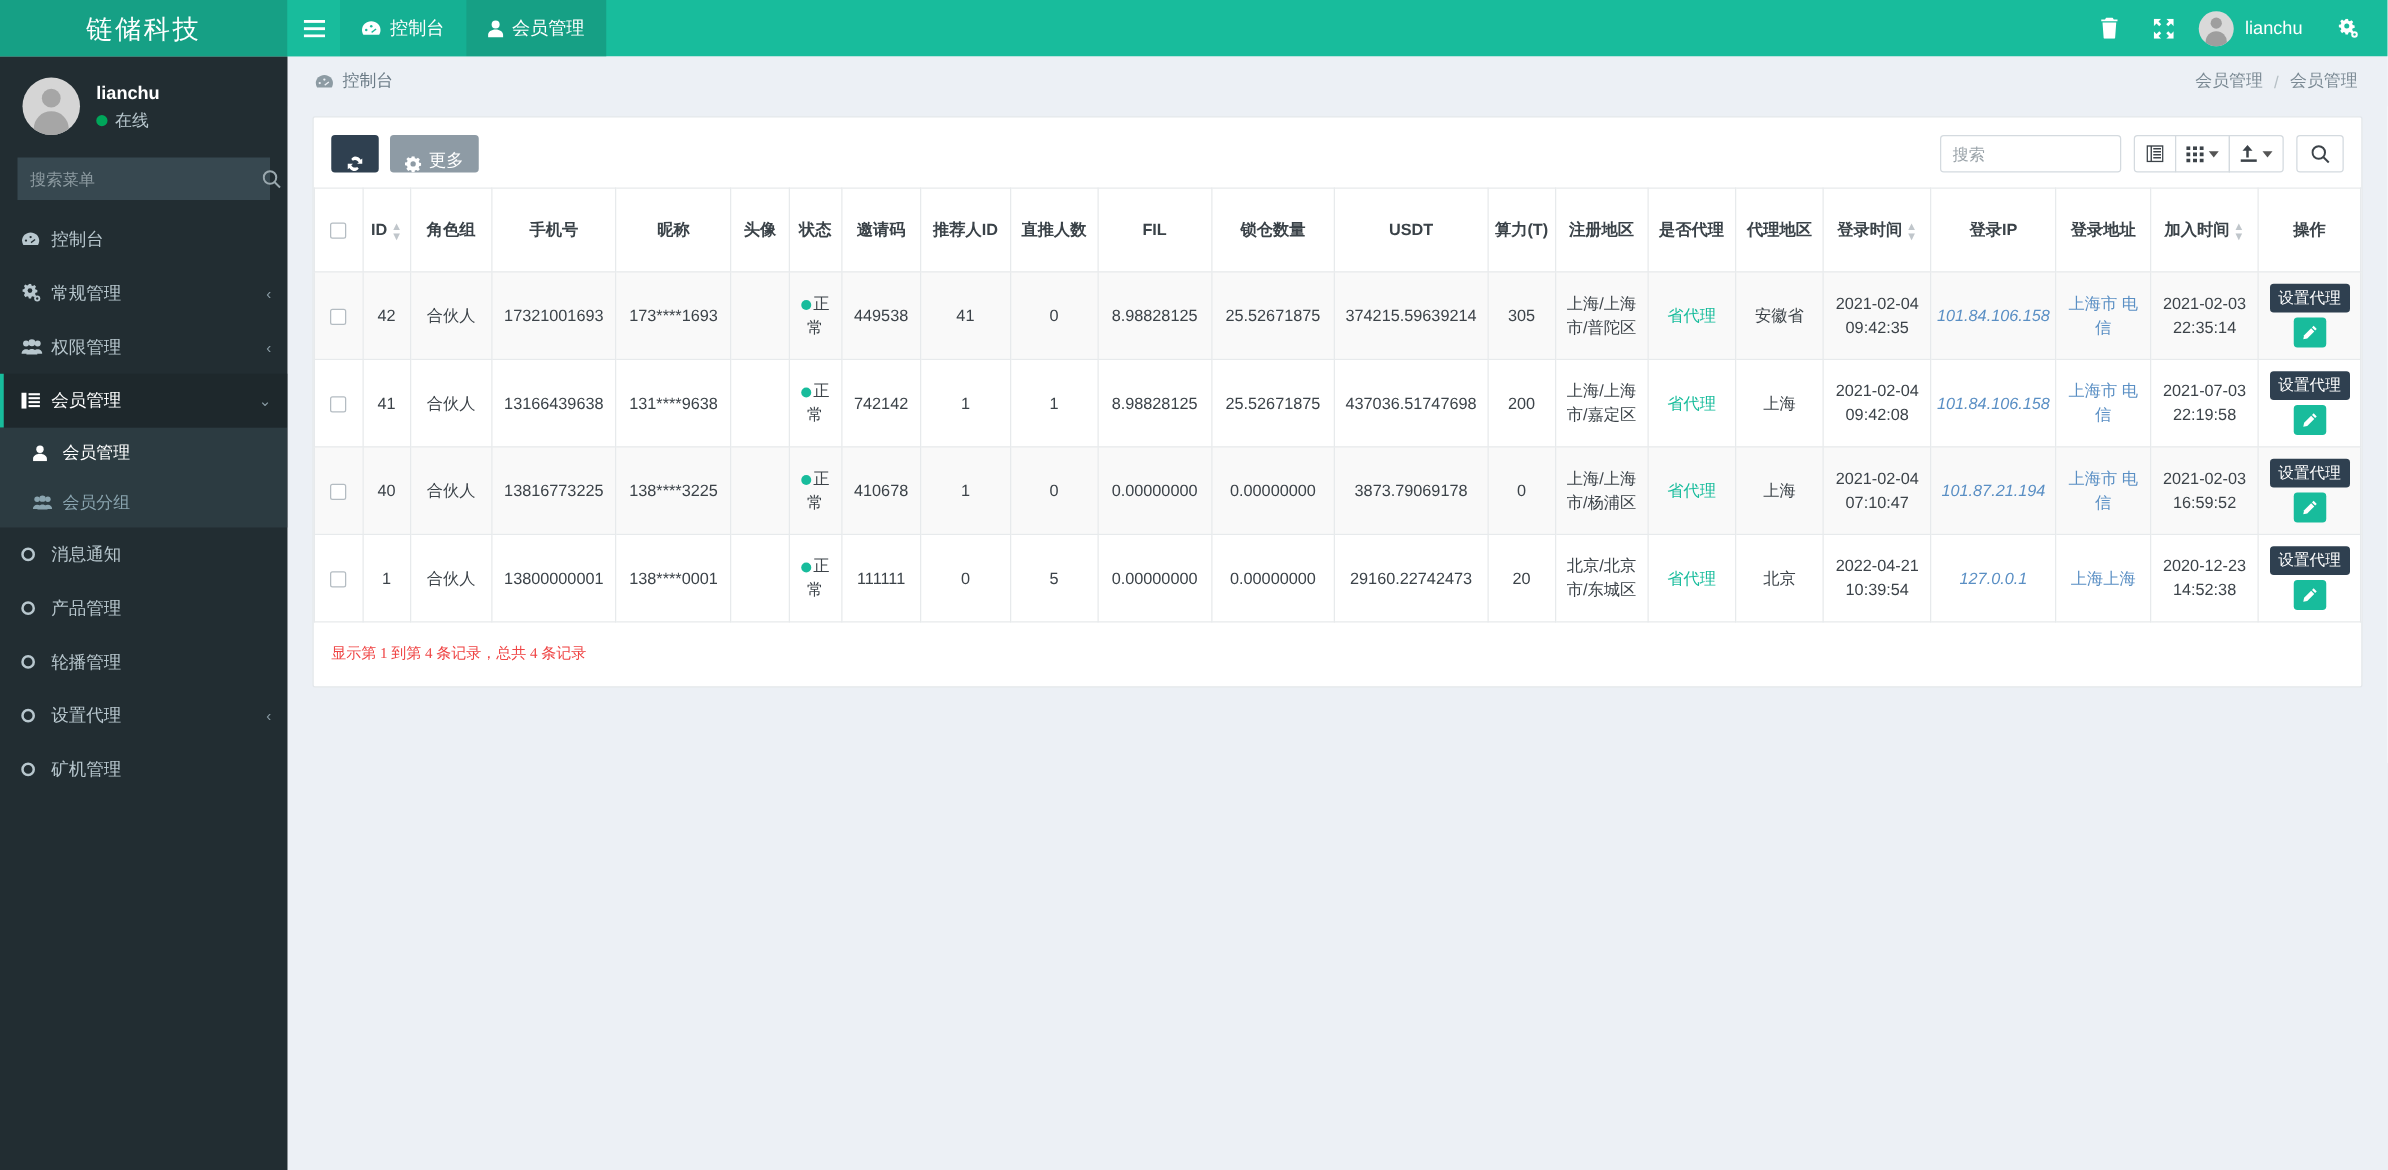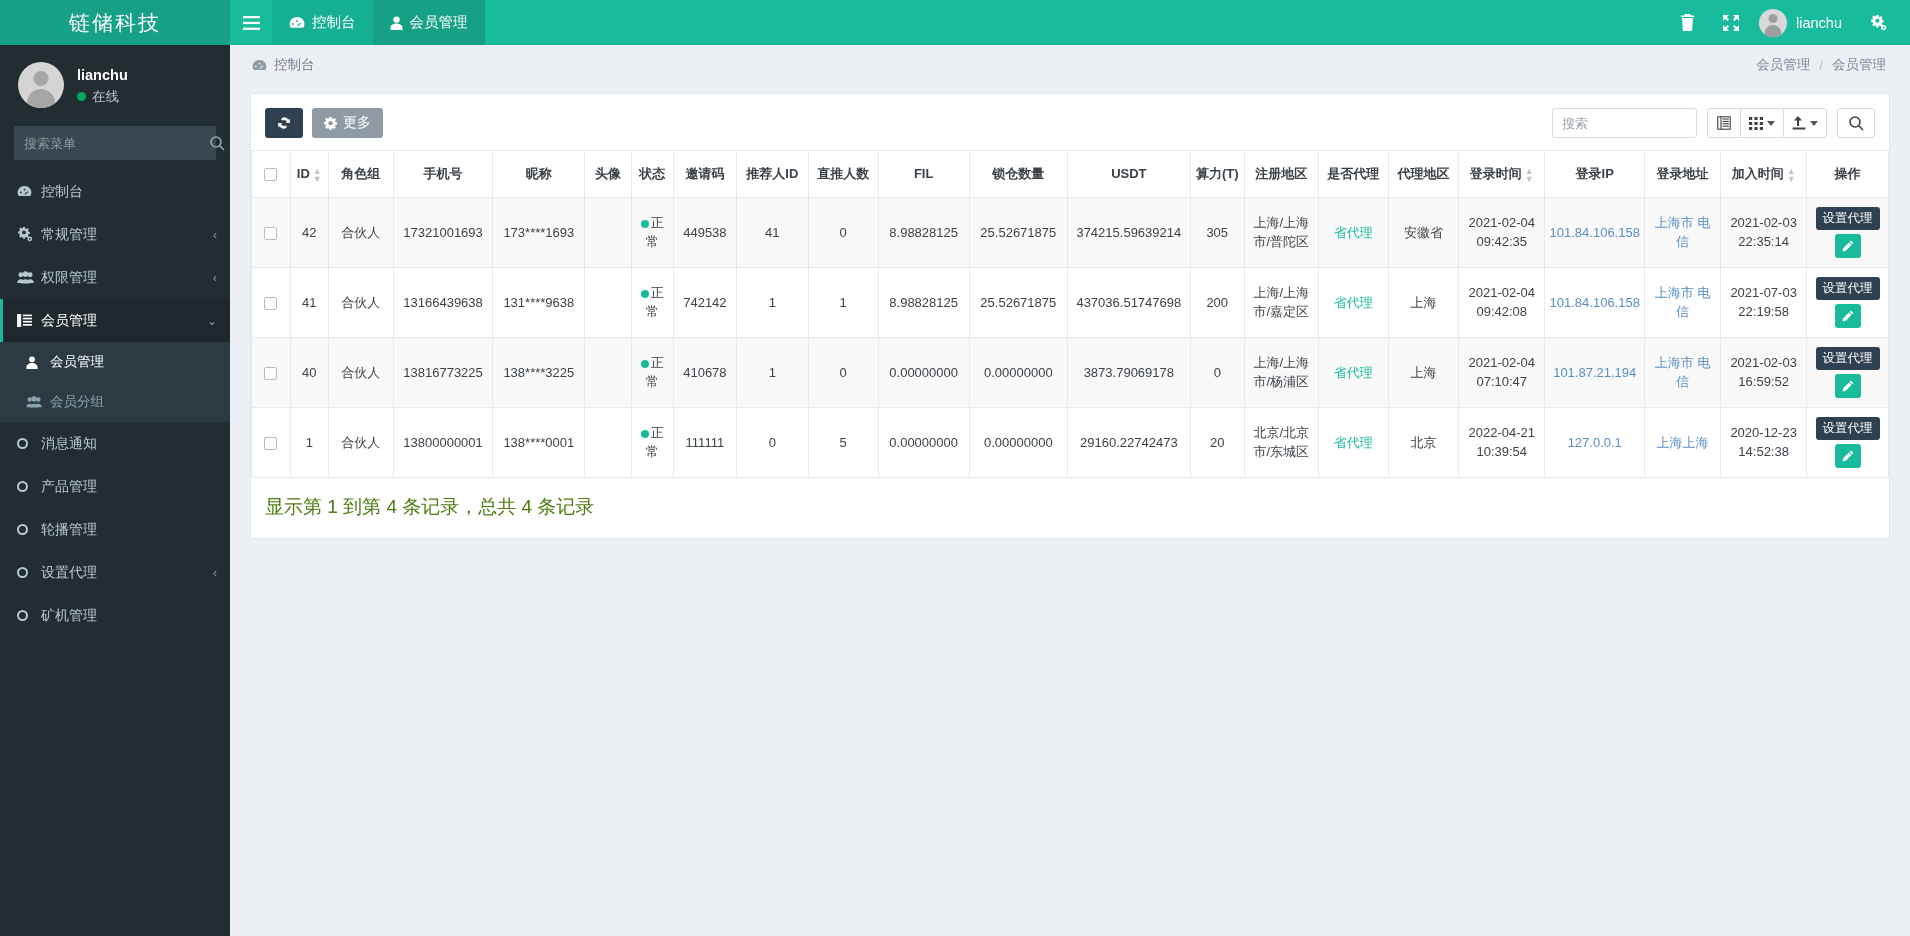--- a/index.html
+++ b/index.html
@@ -149,21 +149,21 @@
     margin: 8px 20px 0 20px; background: #fff; border: 1px solid #e3e7ea;
     border-radius: 2px;
   }
   .panel-toolbar {
     display: flex; align-items: center; justify-content: space-between;
     padding: 14px 14px 12px 14px;
   }
   .tb-left { display: flex; align-items: center; gap: 9px; }
   .btn {
     border: 0; border-radius: 3px; font-family: inherit; font-size: 14px;
-    cursor: pointer; display: inline-flex; align-items: center; gap: 6px;
+    cursor: pointer; display: inline-flex; align-items: flex-end; gap: 6px;
     height: 30px; padding: 0 12px; color: #fff;
   }
   .btn-dark { background: #2f4050; }
   .btn-gray { background: #8e9ba5; }
   .tb-right { display: flex; align-items: center; gap: 10px; }
   .search-box {
     width: 145px; height: 30px; border: 1px solid #d4dadf; border-radius: 3px;
     background: #fff; display: flex; align-items: center;
   }
   .search-box input {
@@ -184,21 +184,21 @@
   .caret {
     width: 0; height: 0; border-left: 4px solid transparent;
     border-right: 4px solid transparent; border-top: 5px solid #555;
     display: inline-block;
   }
 
   
   table.grid { width: 100%; border-collapse: collapse; table-layout: fixed; }
   table.grid th {
     border: 1px solid #e7eaec; background: #fff; color: #3a4248;
-    font-size: 13px; font-weight: bold; padding: 14px 4px; text-align: center;
+    font-size: 13px; font-weight: bold; padding: 24px 4px; text-align: center;
     vertical-align: middle; line-height: 17px;
   }
   table.grid td {
     border: 1px solid #e7eaec; font-size: 13px; color: #3c4349;
     padding: 9px 4px; text-align: center; vertical-align: middle;
     line-height: 19px; word-wrap: break-word;
   }
   table.grid tbody tr:nth-child(odd) td { background: #f9f9f9; }
   table.grid tbody tr:nth-child(even) td { background: #fff; }
   .cb {
@@ -208,32 +208,32 @@
   .sortico {
     display: inline-block; margin-left: 3px; color: #c0c6cb;
     font-size: 9px; line-height: 8px; vertical-align: middle;
   }
   .status-cell { color: #18bc9c; }
   .status-cell .sdot {
     width: 8px; height: 8px; border-radius: 50%; background: #18bc9c;
     display: inline-block; margin-right: 2px; vertical-align: middle;
   }
   .agent-link { color: #18bc9c; }
-  .ip-link { color: #5a8fc4; }
+  .ip-link { color: #5a8fc4; font-style: italic; }
   .addr-link { color: #5a8fc4; }
   .act-btn {
     display: inline-block; background: #2f4050; color: #fff; font-size: 12.5px;
     padding: 4px 7px; border-radius: 3px; cursor: pointer; line-height: 15px;
   }
   .edit-btn {
     display: inline-flex; align-items: center; justify-content: center;
     width: 26px; height: 24px; background: #18bc9c; color: #fff;
     border-radius: 3px; cursor: pointer; margin-top: 4px; font-size: 12px;
   }
-  .table-footer { padding: 16px 14px 18px 14px; font-size: 19px; color: #4d7c0f; }
+  .table-footer { padding: 16px 14px 18px 14px; font-size: 12px; color: #ef4444; font-family: Liberation Serif, serif; }
 
   svg { display: block; }
 </style>
 </head>
 <body>
 
 <div class="topbar">
   <div class="brand">链储科技</div>
 
   <div class="nav-tabs-top">

